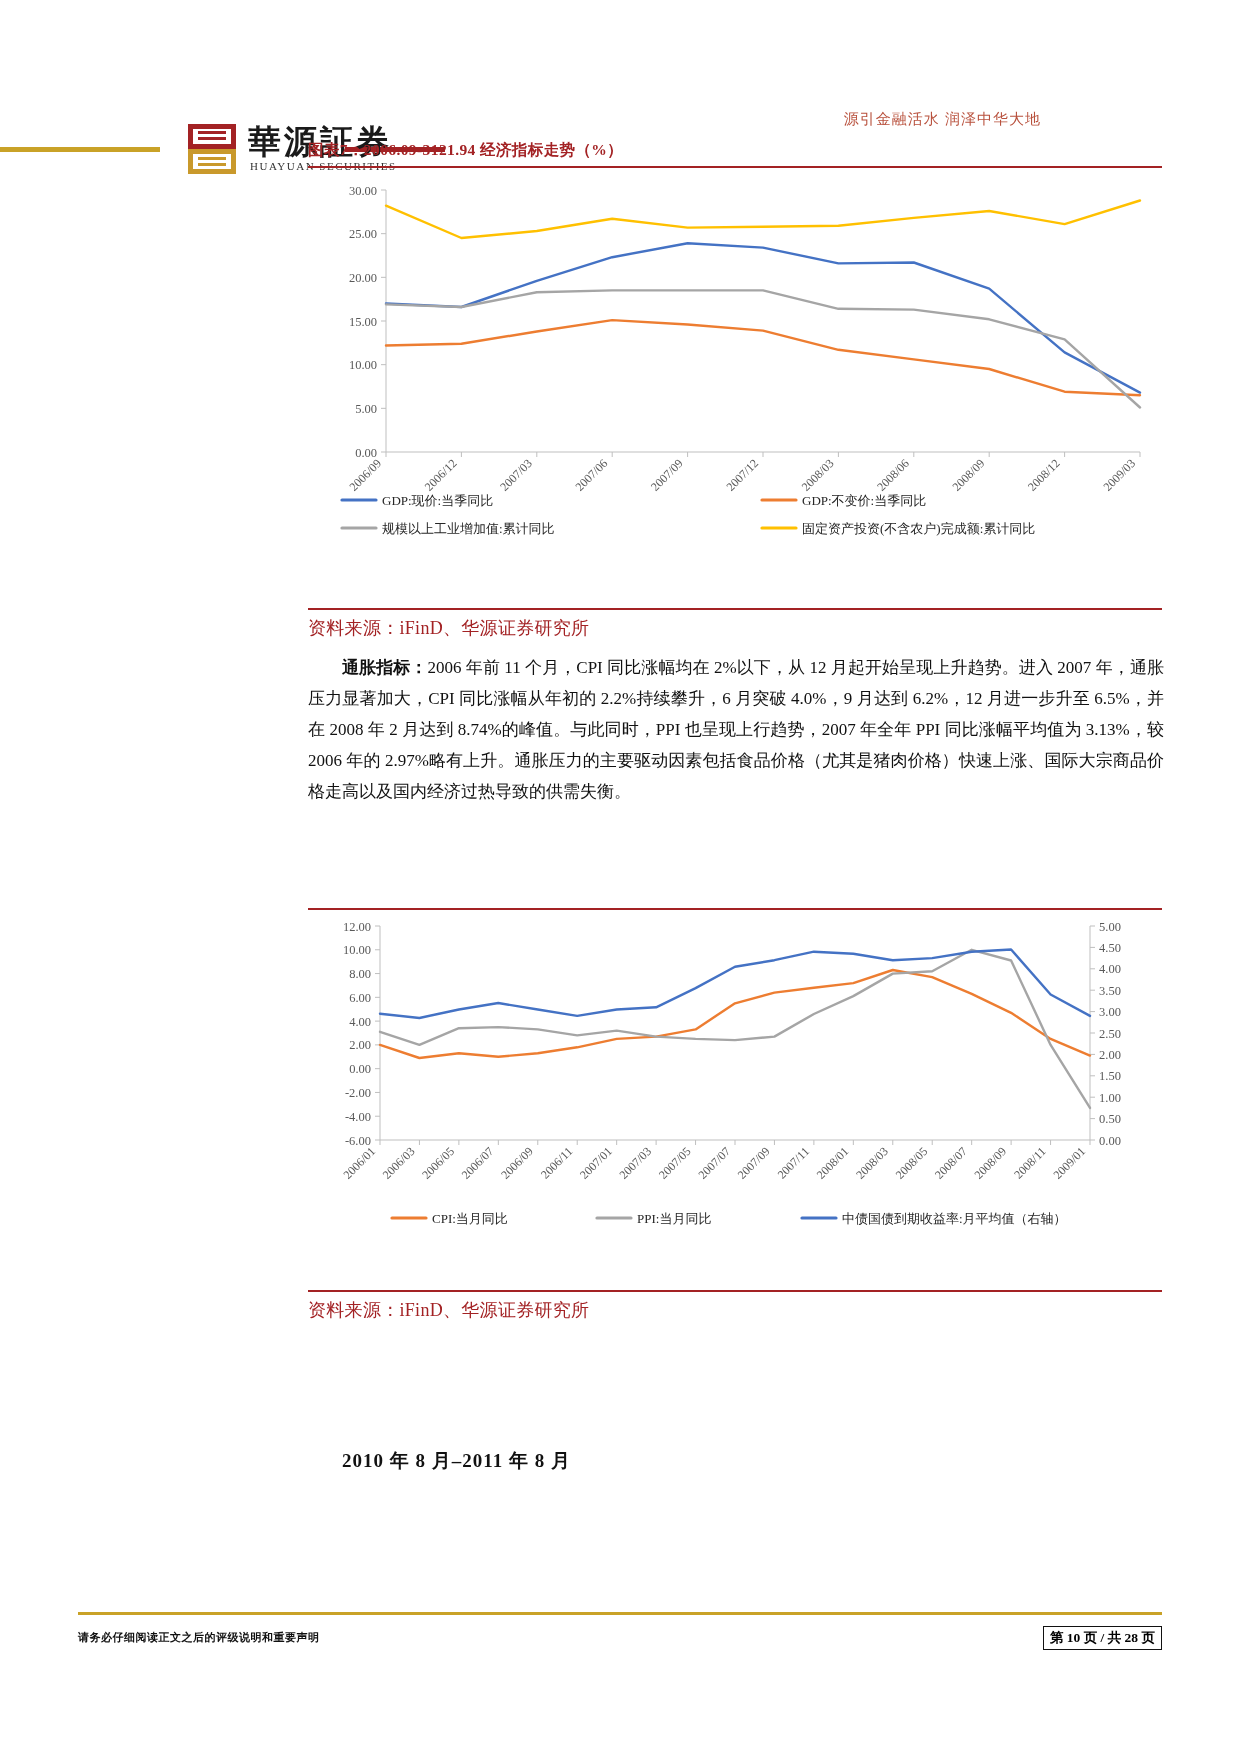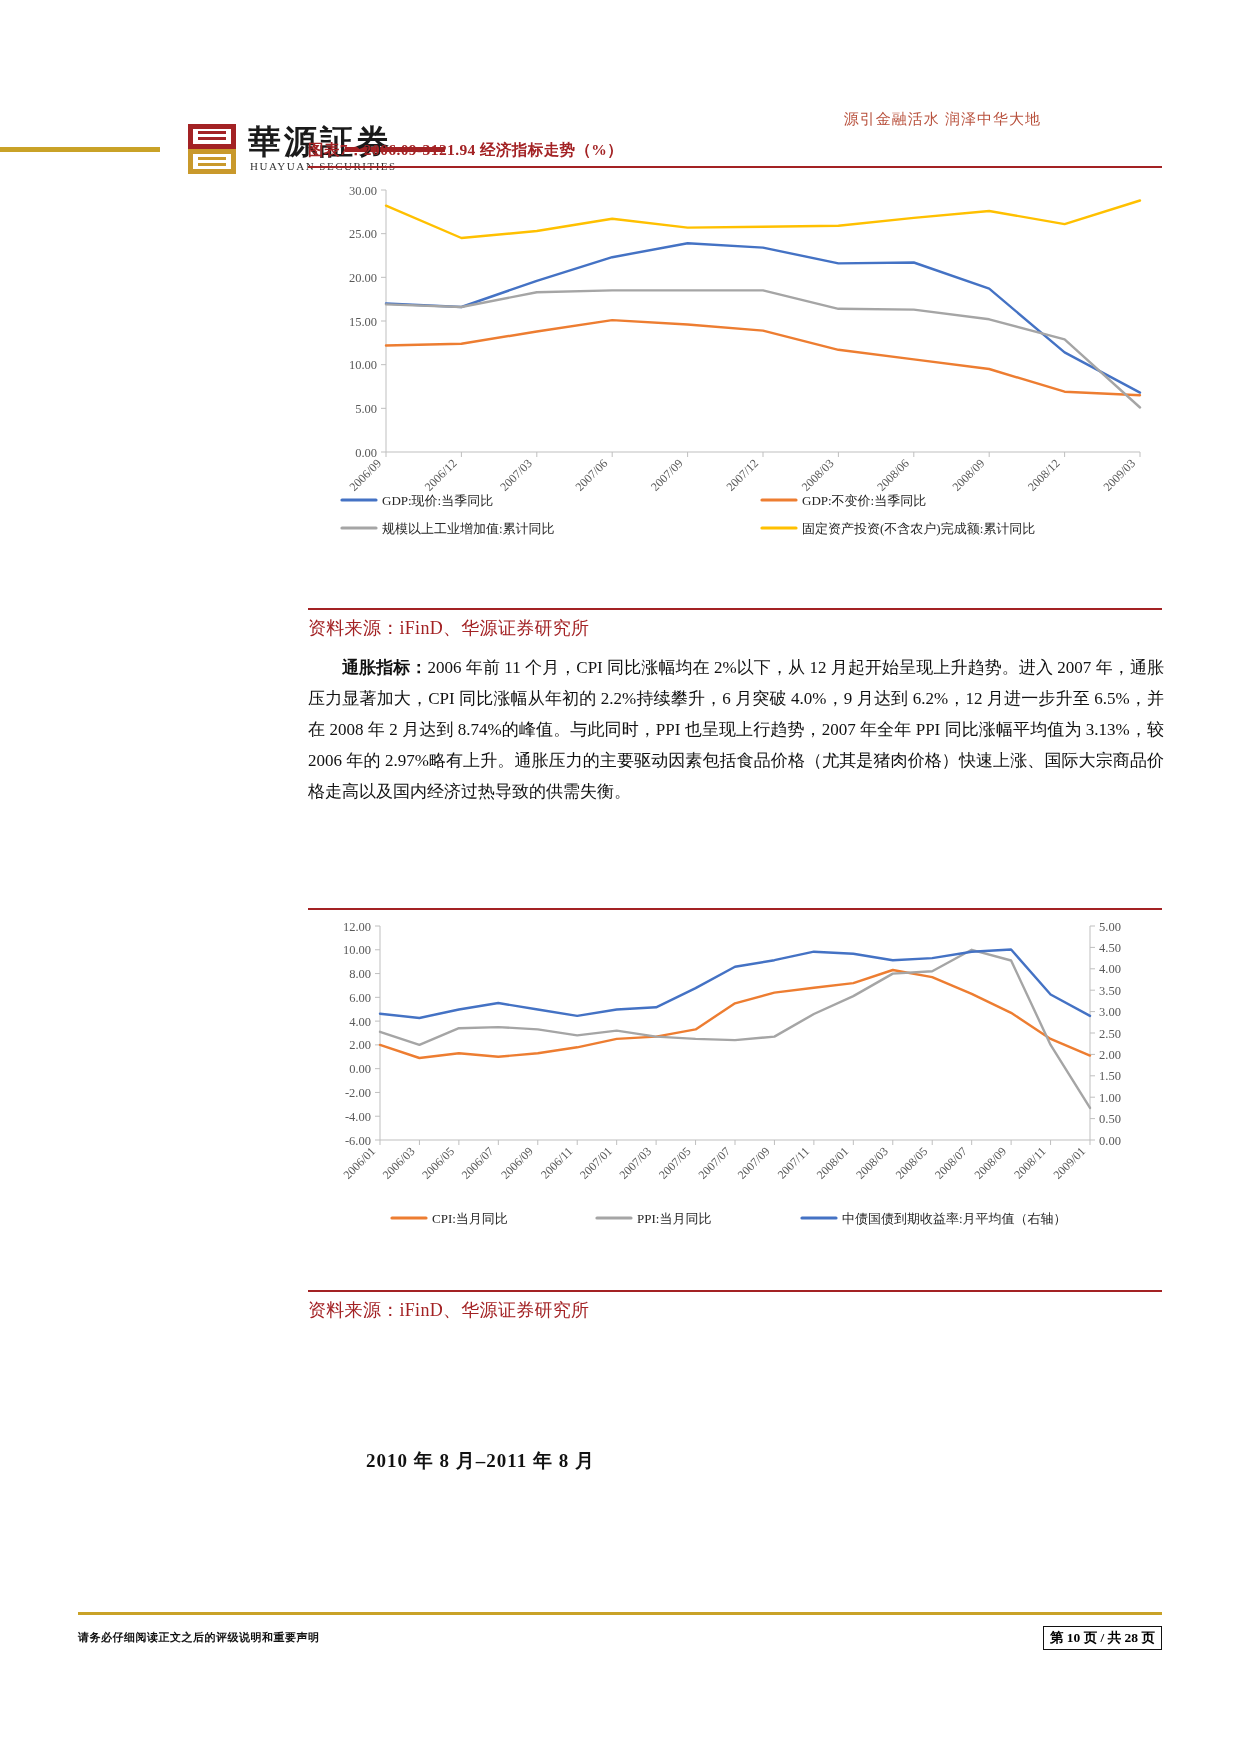--- a/index.html
+++ b/index.html
@@ -230,19 +230,19 @@
         <text x="329" y="304.5" font-size="13" fill="#262626" font-family="&quot;Liberation Serif&quot;, serif">PPI:当月同比</text>
         <line x1="494" y1="300" x2="528" y2="300" stroke="#4472c4" stroke-width="3.2" stroke-linecap="round"></line>
         <text x="534" y="304.5" font-size="13" fill="#262626" font-family="&quot;Liberation Serif&quot;, serif">中债国债到期收益率:月平均值（右轴）</text>
       </svg>
   </div>
 
   <div class="src-rule" style="left:308px;top:1290px;width:854px;"></div>
   <div class="src" style="left:308px;top:1298px;">资料来源：iFinD、华源证券研究所</div>
 
 
-  <div class="section-h" style="left:342px;top:1448px;margin-left:24px;">2010 年 8 月–2011 年 8 月</div>
+  <div class="section-h" style="left:342px;top:1448px;">2010 年 8 月–2011 年 8 月</div>
 
   <div class="ft-rule"></div>
   <div class="ft-left">请务必仔细阅读正文之后的评级说明和重要声明</div>
   <div class="ft-box">第 10 页 / 共 28 页</div>
 
 </div>
 
 </body></html>

